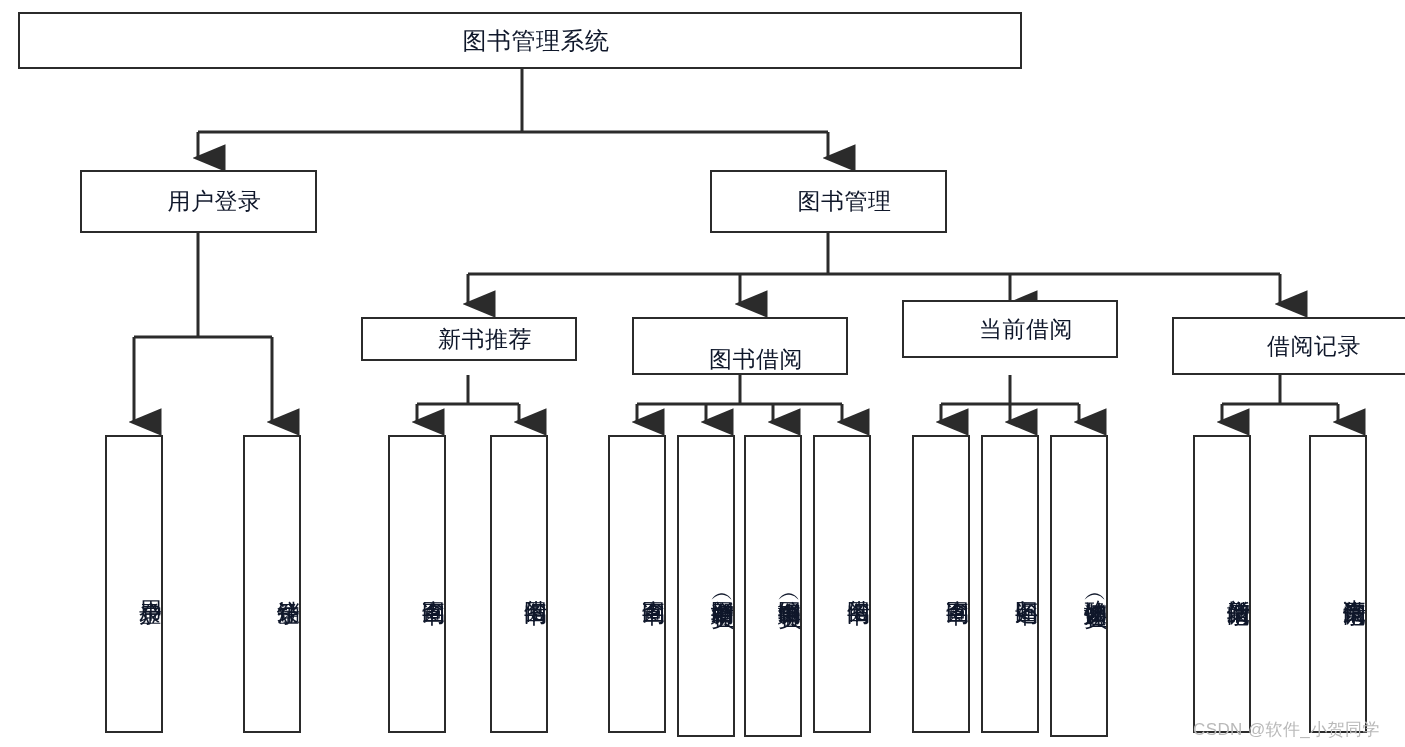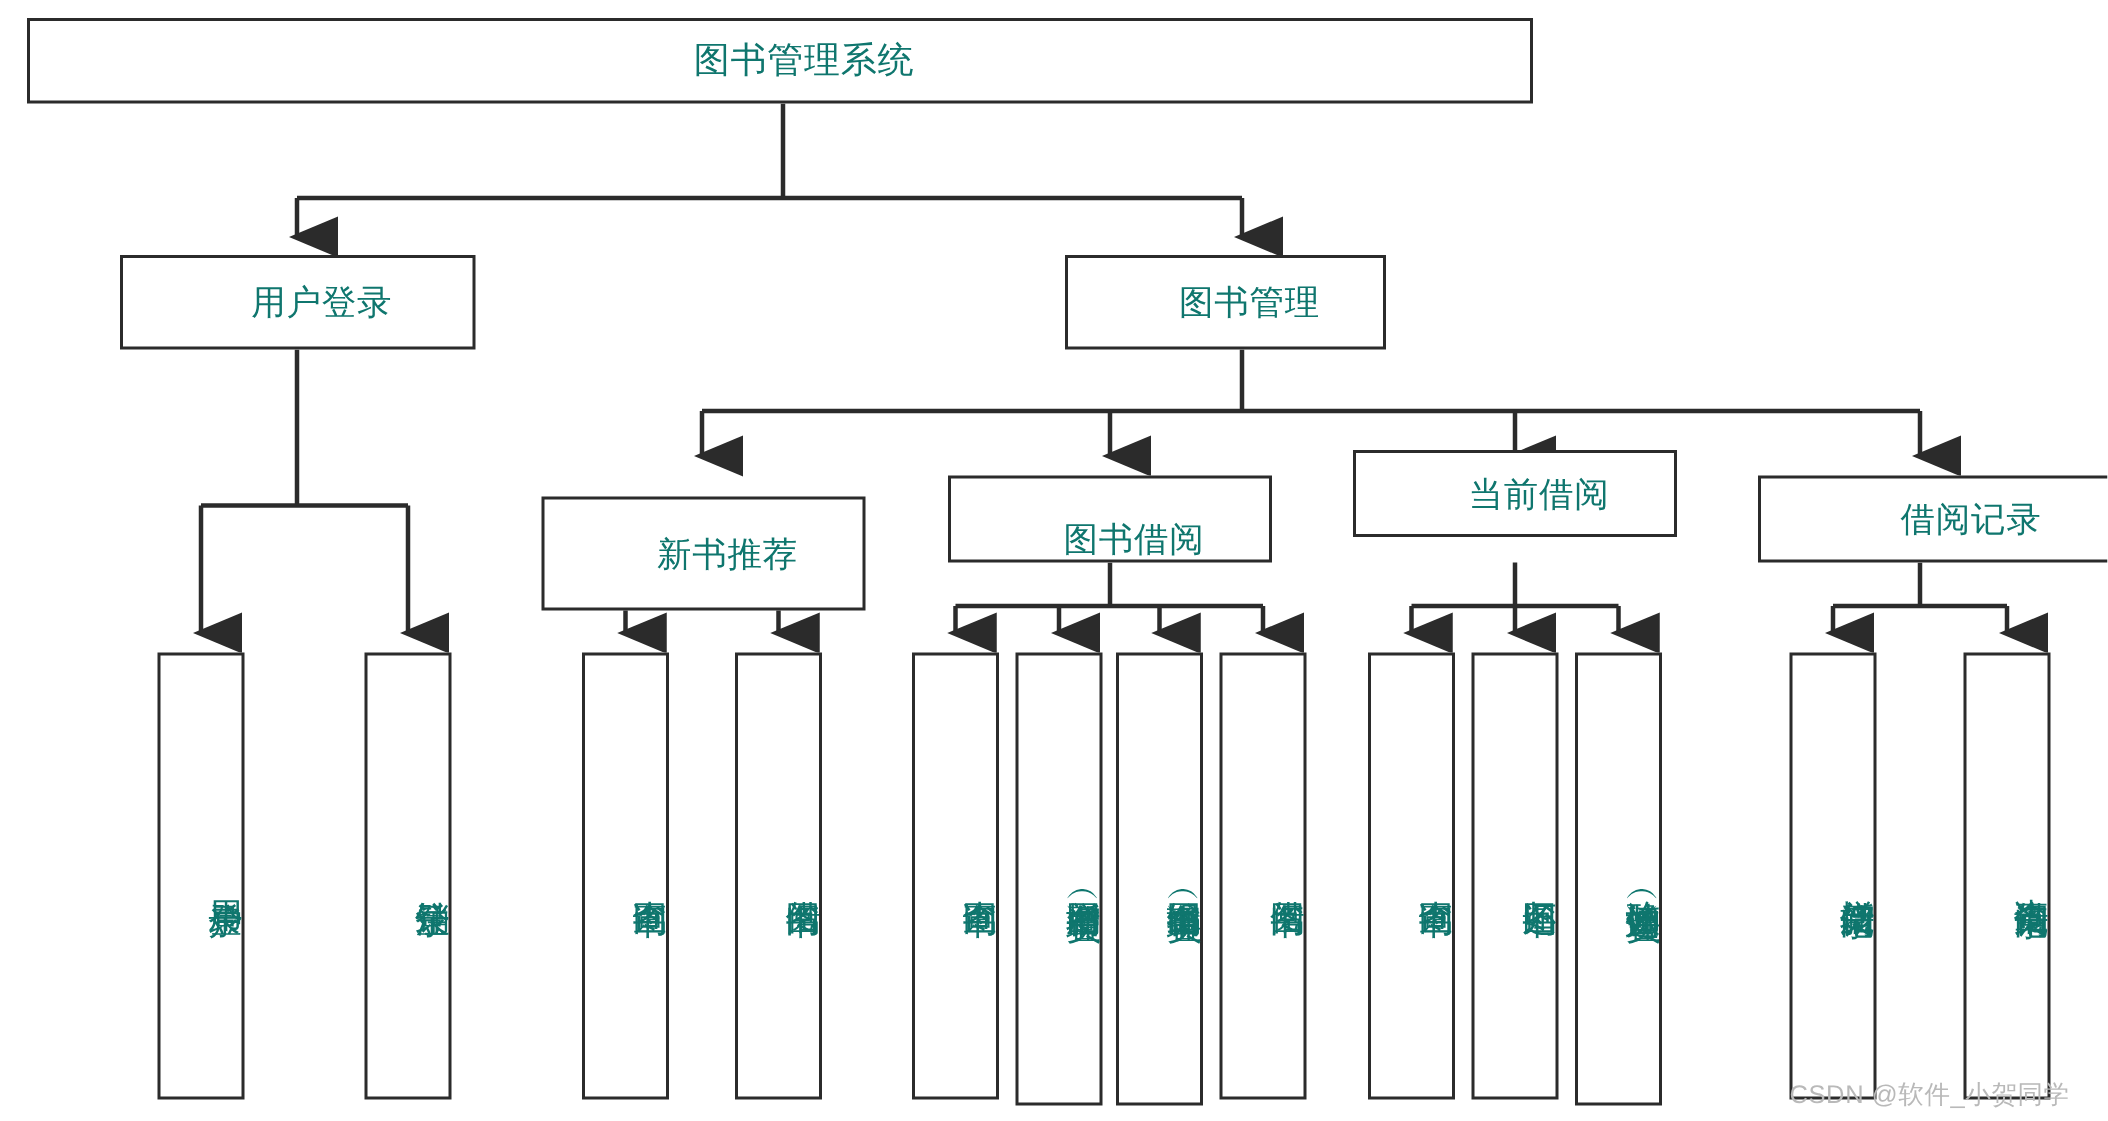--- a/index.html
+++ b/index.html
@@ -26,21 +26,21 @@
     pointer-events: none;
   }
   .node {
     position: absolute;
     box-sizing: border-box;
     border: 2.5px solid #2b2b2b;
     background: #ffffff;
     display: flex;
     align-items: center;
     justify-content: center;
-    color: #0f766e;
+    color: #0f172a;
     padding-left: 32px;
   }
   .node-label {
     display: block;
     text-align: center;
     line-height: 1.22;
     letter-spacing: 0.5px;
   }
   .node.horizontal .node-label {
     font-size: 23px;
@@ -129,25 +129,25 @@
     </g>
   </svg>
 
   <div class="node horizontal root" style="left:18px; top:12px; width:1004px; height:57px;">
     <span class="node-label">图书管理系统</span>
   </div>
 
   <div class="node horizontal" style="left:80px; top:170px; width:237px; height:63px;">
     <span class="node-label">用户登录</span>
   </div>
-  <div class="node horizontal" style="left:710px; top:170px; width:214px; height:63px;">
+  <div class="node horizontal" style="left:710px; top:170px; width:237px; height:63px;">
     <span class="node-label">图书管理</span>
   </div>
 
-  <div class="node horizontal" style="left:361px; top:331px; width:216px; height:76px;">
+  <div class="node horizontal" style="left:361px; top:317px; width:216px; height:44px;">
     <span class="node-label">新书推荐</span>
   </div>
   <div class="node horizontal" style="left:632px; top:317px; width:216px; height:58px;align-items:flex-end;">
     <span class="node-label">图书借阅</span>
   </div>
   <div class="node horizontal" style="left:902px; top:300px; width:216px; height:58px;">
     <span class="node-label">当前借阅</span>
   </div>
   <div class="node horizontal" style="left:1172px; top:317px; width:252px; height:58px;">
     <span class="node-label">借阅记录</span>

